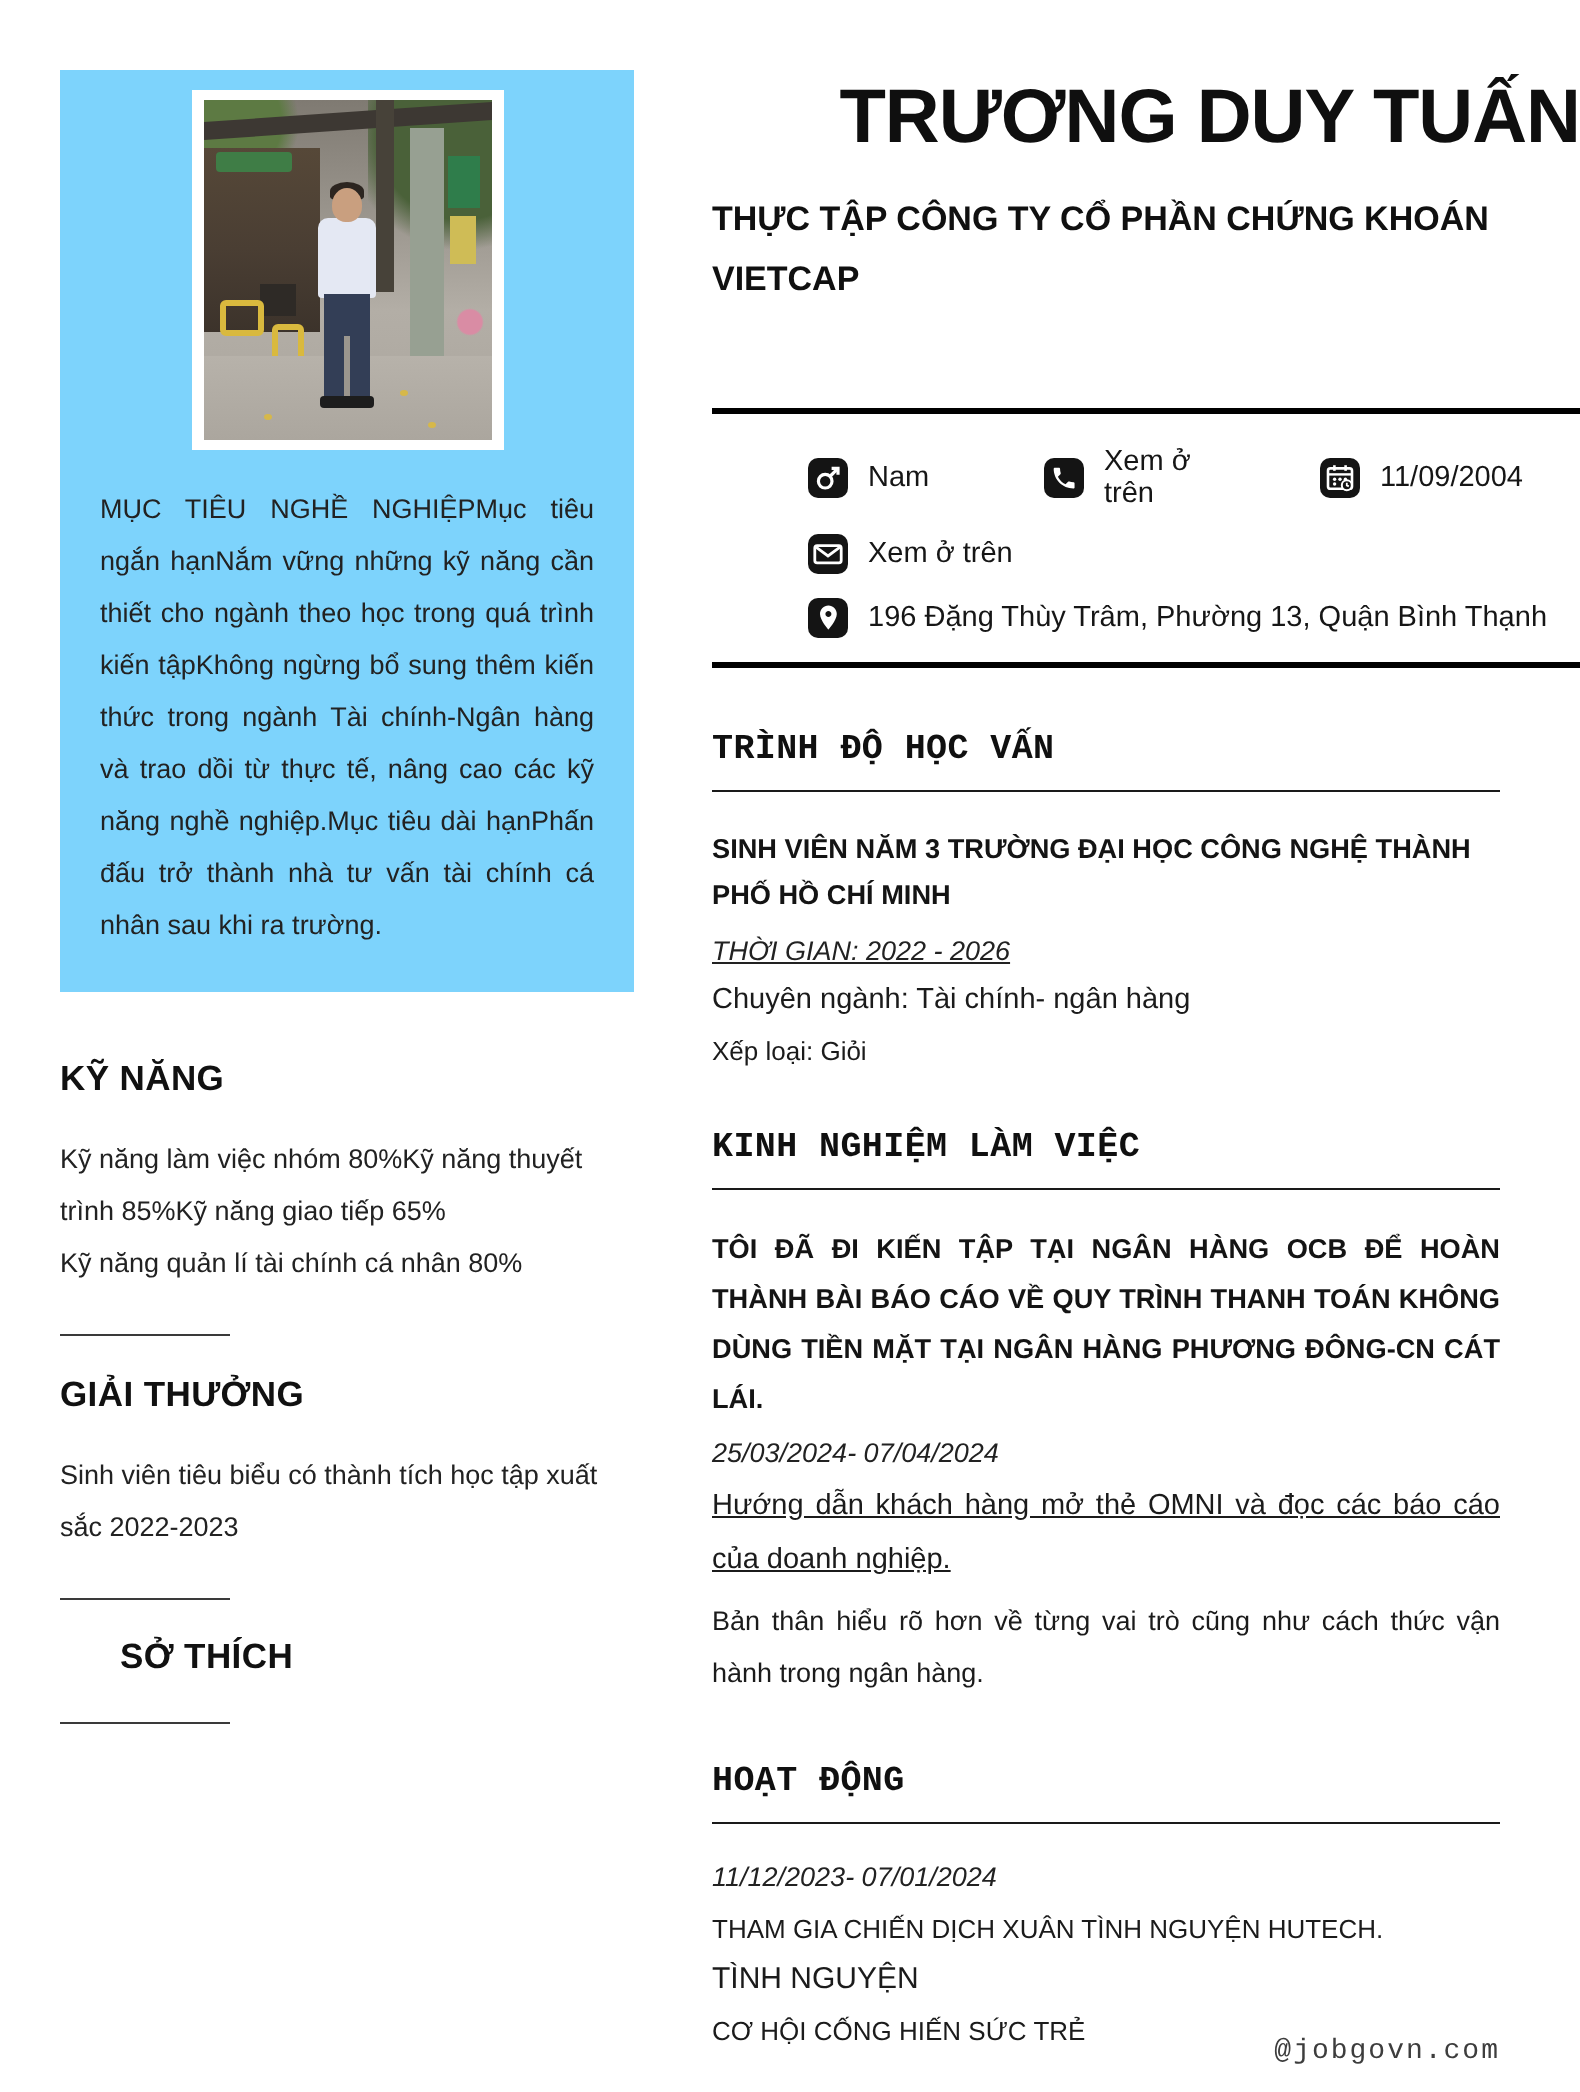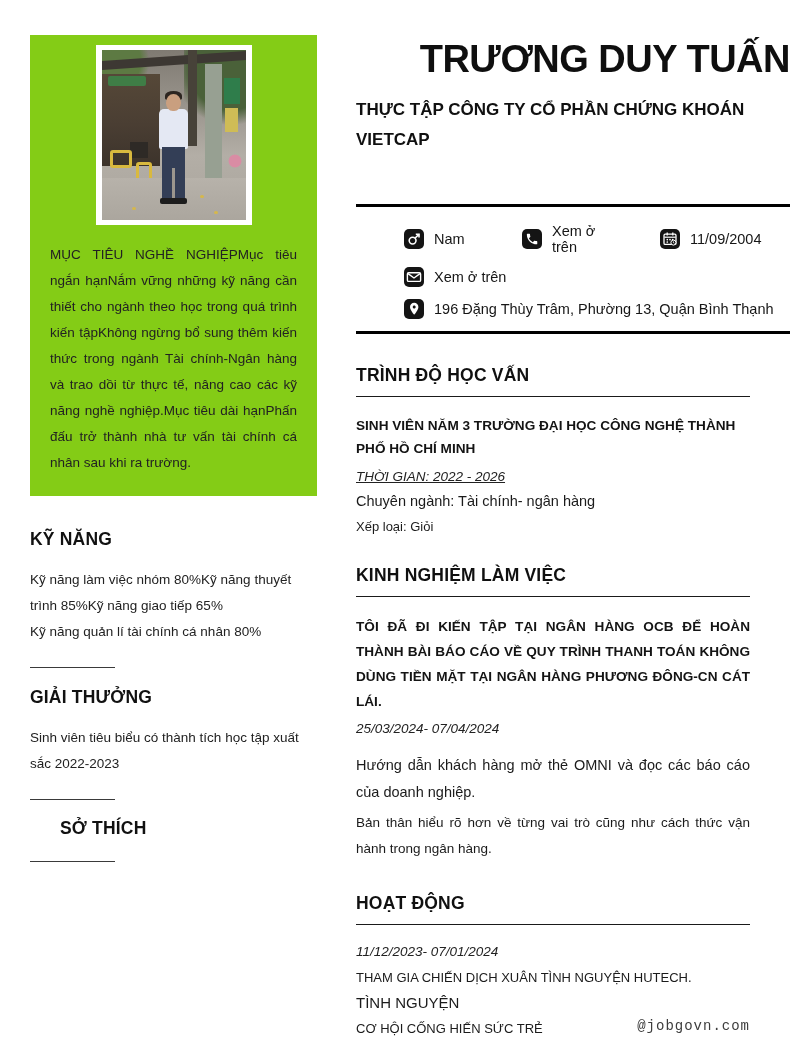--- a/index.html
+++ b/index.html
@@ -7,21 +7,21 @@
   body {
     position:relative;
     background:#ffffff;
     font-family:"Liberation Sans","DejaVu Sans",sans-serif;
     color:#1b1b1b;
     overflow:hidden;
   }
 
   
   .left-col { position:absolute; left:30px; top:35px; width:287px; }
-  .gray-box { background:#84cc16; padding:10px 20px 20px; }
+  .gray-box { background:#7dd3fc; padding:10px 20px 20px; }
   .photo-frame { width:156px; margin:0 auto; background:#ffffff; padding:5px 6px; }
   .photo { position:relative; width:144px; height:170px; overflow:hidden;
            background:linear-gradient(#7f7a72 0%, #9b968e 35%, #b3aea6 62%, #aaa59d 100%); }
   .ph-foliage-left { position:absolute; top:-12px; left:-14px; width:62px; height:58px;
      background:radial-gradient(circle at 40% 40%, #5d7a43 0 55%, rgba(93,122,67,0) 72%); }
   .ph-foliage-right { position:absolute; top:-14px; right:-16px; width:78px; height:92px;
      background:radial-gradient(circle at 60% 35%, #4a6139 0 55%, rgba(74,97,57,0) 75%); }
   .ph-beam { position:absolute; top:6px; left:0; width:100%; height:9px; background:#3d3833; transform:skewY(-4deg); }
   .ph-post { position:absolute; top:0; left:86px; width:9px; height:96px; background:#474239; }
   .ph-interior { position:absolute; top:24px; left:0; width:58px; height:92px;
@@ -64,31 +64,31 @@
   .name { font-size:38px; font-weight:800; letter-spacing:-0.5px; color:#0f0f0f; line-height:1.15;text-align:right; }
   .subtitle { margin-top:13px; width:402px; font-size:17px; font-weight:700; line-height:30px; color:#101010; }
 
   .contact { margin-top:49px; border-top:3px solid #000; border-bottom:3px solid #000; padding:10px 0 12px; width:434px; }
   .contact-row1 { display:grid; grid-template-columns:118px 138px auto; align-items:center; }
   .contact-item { display:flex; align-items:center; gap:10px; font-size:14.5px; color:#161616; margin-top:6px;margin-left:48px; }
   .cicon { width:20px; height:20px; flex:0 0 20px; }
   .contact-row { margin-top:12px; }
 
   .r-section-heading { margin-top:31px; width:394px; font-size:17.5px; font-weight:700; color:#101010;
-      padding-bottom:10px; border-bottom:1.5px solid #1a1a1a; letter-spacing:0.2px; }
+      padding-bottom:10px; border-bottom:1.5px solid #1a1a1a; letter-spacing:0.2px;font-family:Liberation Mono, monospace; }
   .time { font-style:italic; font-size:13.5px; color:#222; }
 
   .edu-school { margin-top:17px; width:394px; font-size:13.6px; font-weight:700; line-height:23px; color:#141414; }
   .edu-time { margin-top:9px;text-decoration:underline; }
   .edu-major { margin-top:9px; font-size:14.5px; }
   .edu-grade { margin-top:10px; font-size:13px; }
 
   .exp-heading { margin-top:17px; width:394px; font-size:13.6px; font-weight:700; line-height:25px; text-align:justify; color:#141414; }
   .exp-time { margin-top:7px; }
-  .exp-desc1 { margin-top:16px; width:394px; font-size:14.5px; line-height:27px; text-align:justify; }
+  .exp-desc1 { margin-top:6px; width:394px; font-size:14.5px; line-height:27px; text-align:justify;text-decoration:underline; }
   .exp-desc2 { margin-top:4px; width:394px; font-size:13.5px; line-height:26px; text-align:justify; }
 
   .act-time { margin-top:19px; }
   .act-line1 { margin-top:11px; font-size:13px; }
   .act-line2 { margin-top:9px; font-size:15px; }
   .act-line3 { margin-top:10px; font-size:13px; }
 
   .watermark { position:absolute; right:40px; bottom:12px;
       font-family:"Liberation Mono","DejaVu Sans Mono",monospace;
       font-size:14px; color:#3d3d3d; letter-spacing:1px; }

